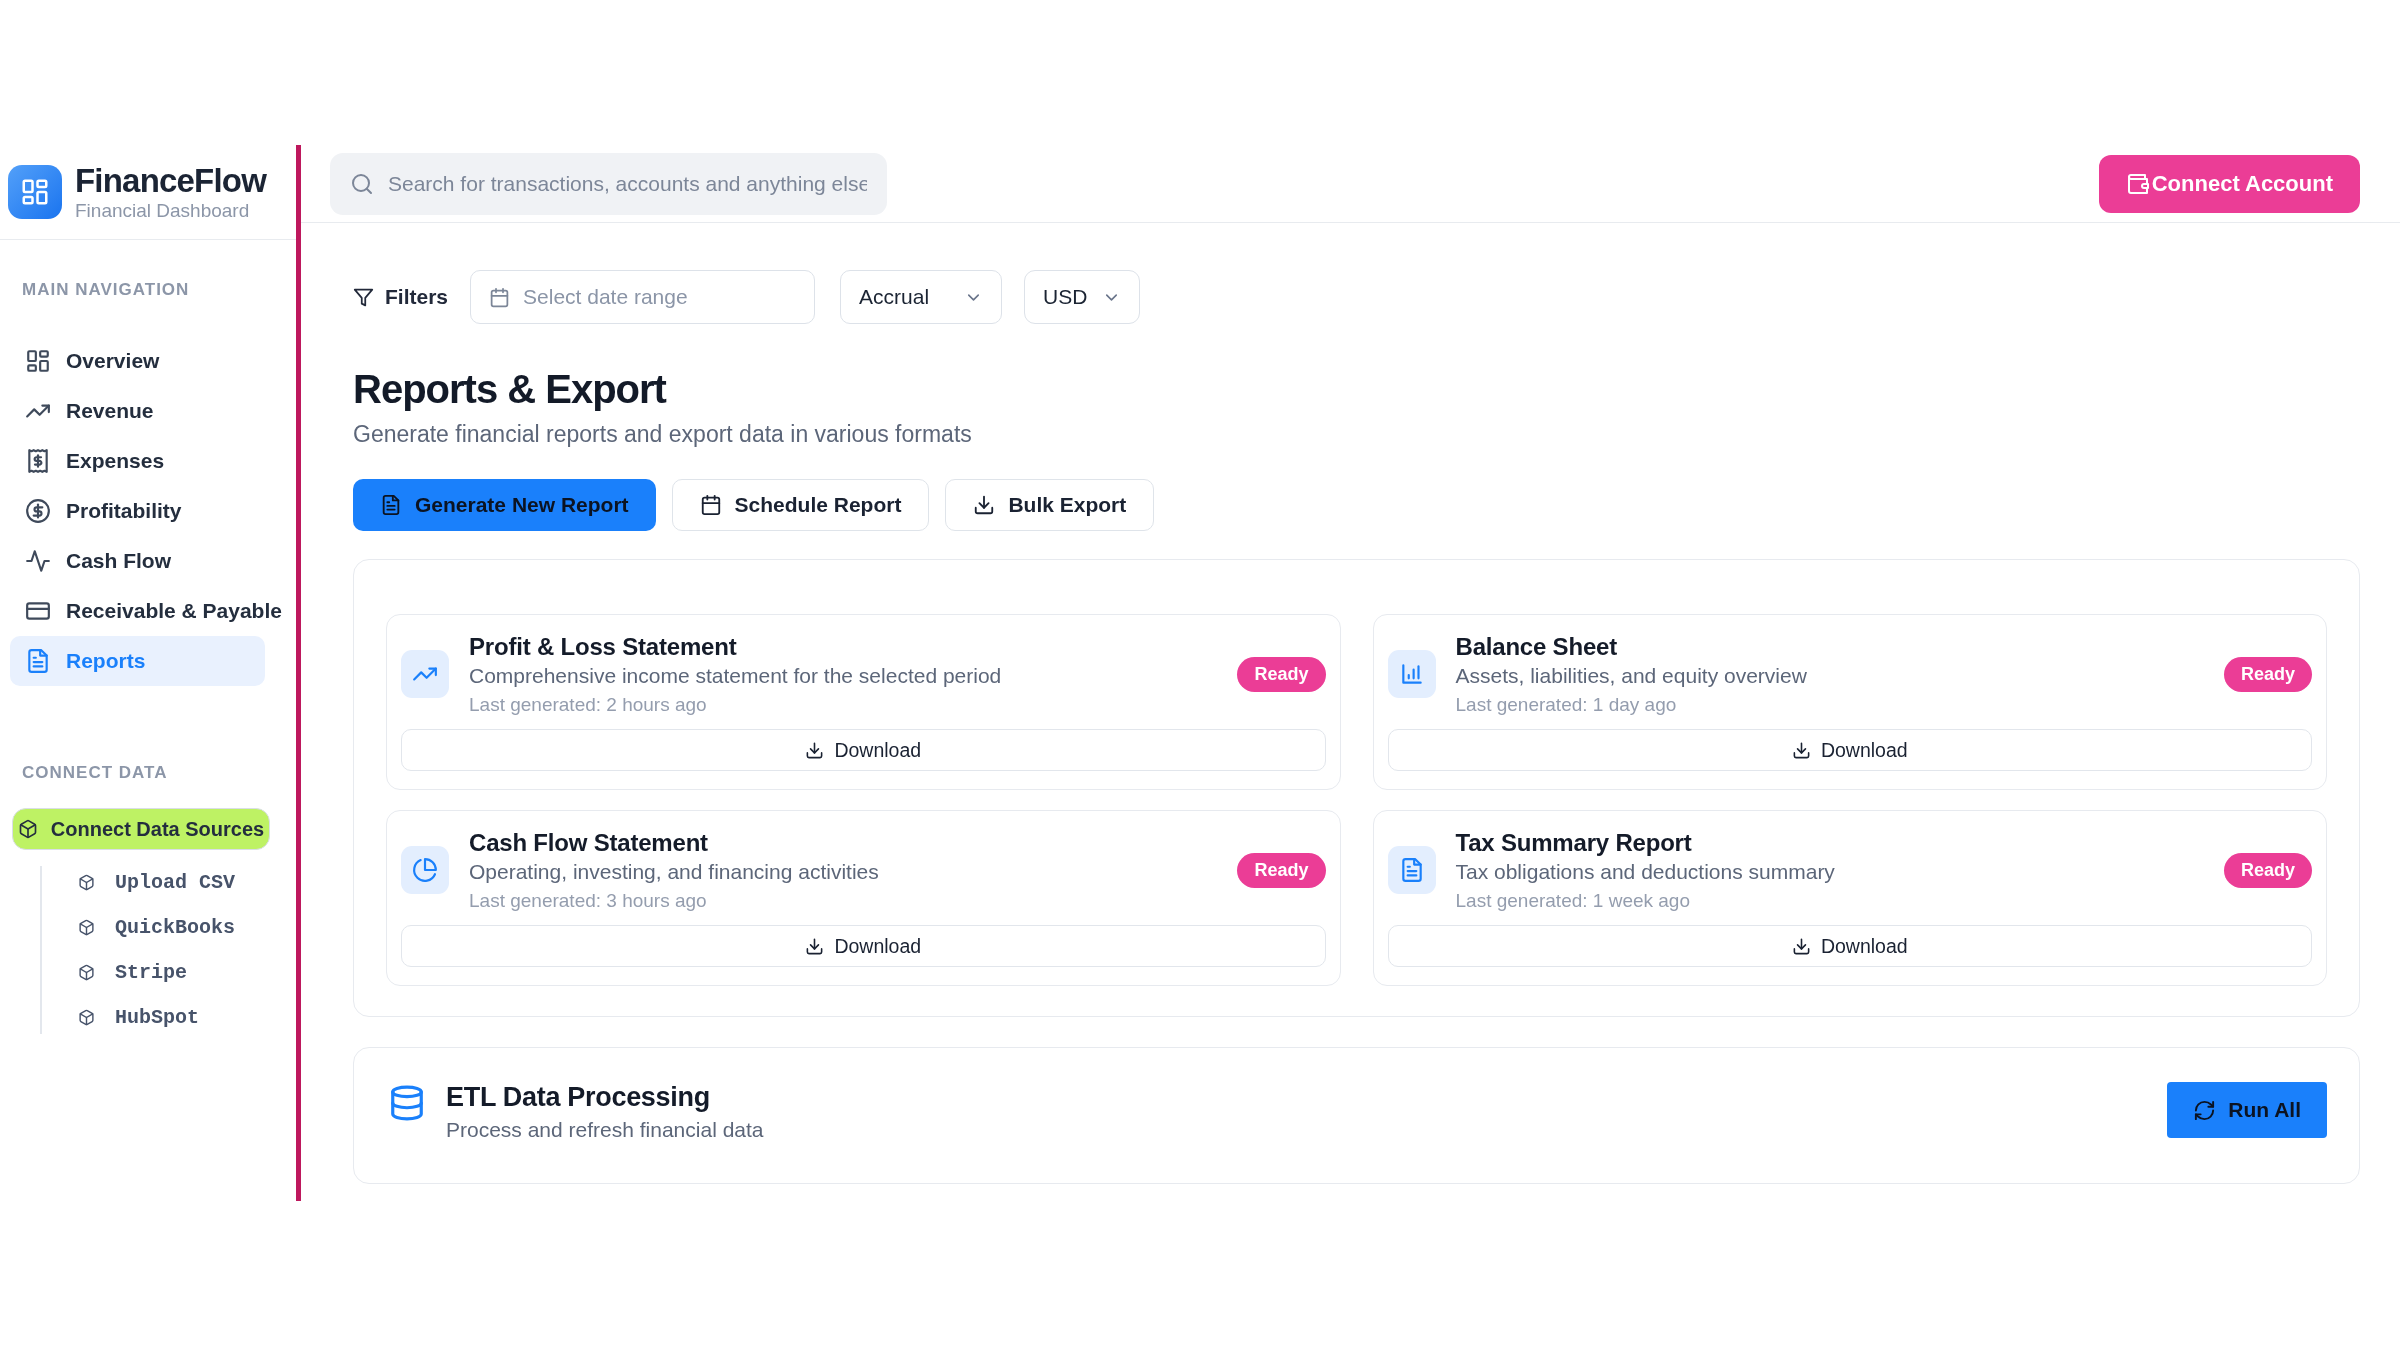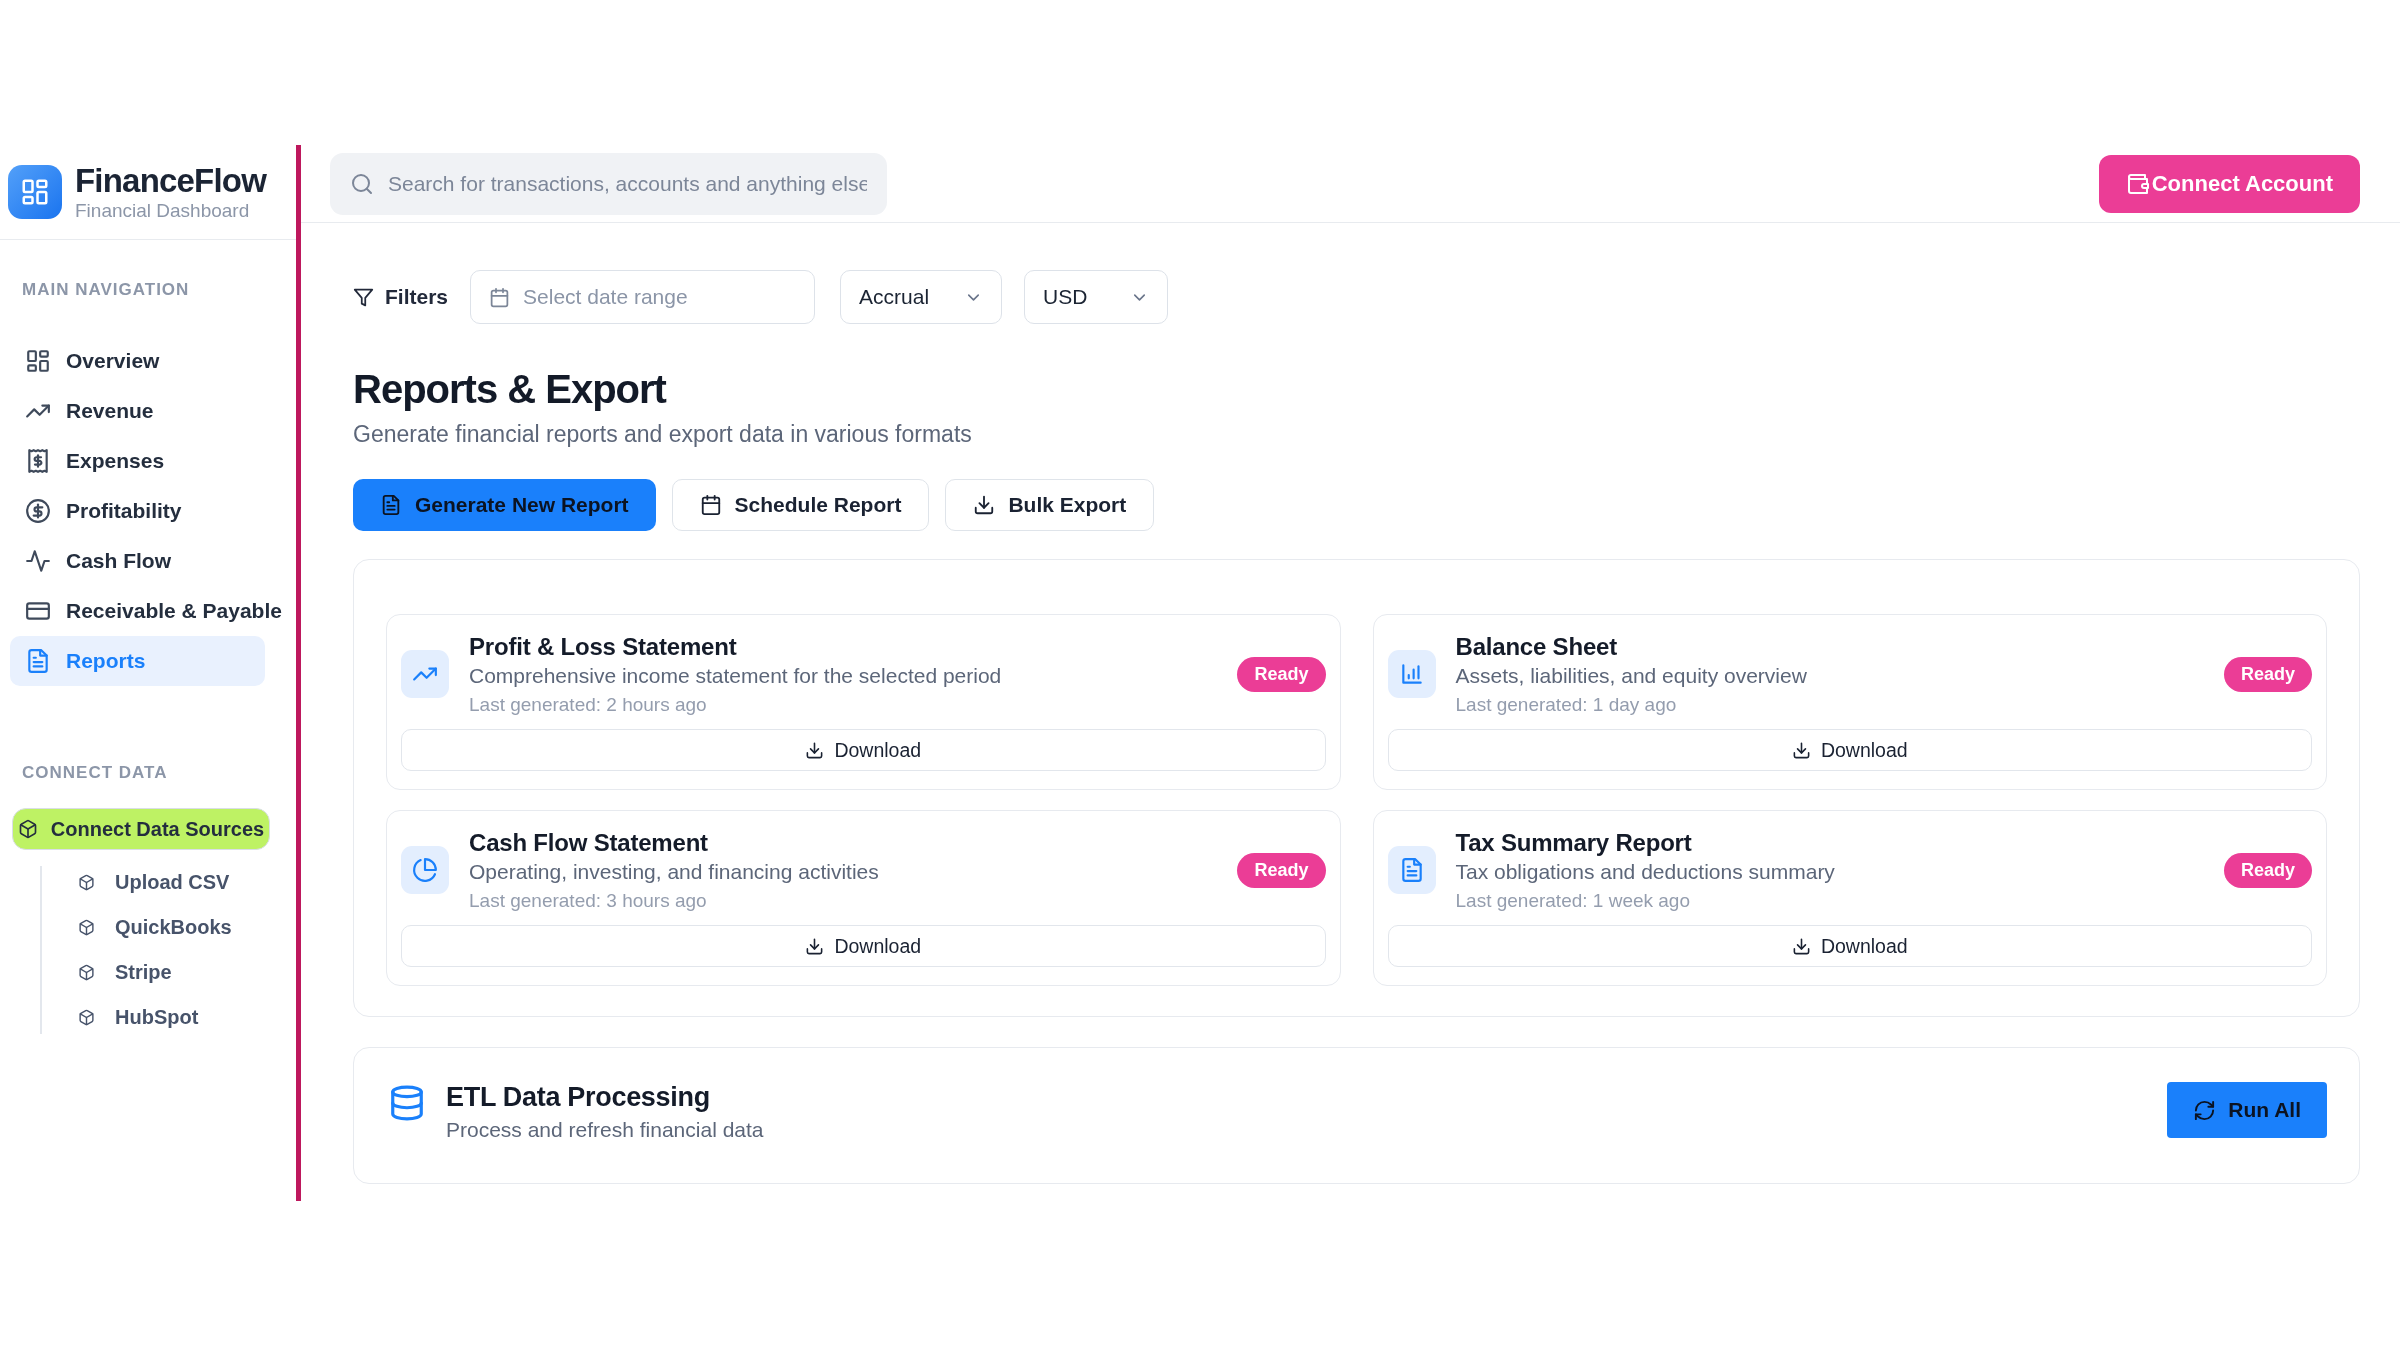--- a/index.html
+++ b/index.html
@@ -20,21 +20,21 @@
   .nav { margin-top: 36px; }
   .nav-item { height: 50px; margin: 0 31px 0 10px; border-radius: 10px; display: flex; align-items: center; gap: 15px; padding-left: 15px; color: #3f4a5b; cursor: pointer; }
   .nav-item .nav-label { font-size: 21px; font-weight: 600; color: #242e3e; white-space: nowrap; }
   .nav-item.active { background: #e9f1fe; color: #1a80fb; }
   .nav-item.active .nav-label { color: #1a80fb; }
 
   .connect-label { margin-top: 77px; }
   .connect-btn { margin: 25px 0 0 12px; width: 258px; height: 42px; border-radius: 14px; border: 1.5px solid #d9dee6; background: #bef264;
     display: flex; align-items: center; justify-content: center; gap: 13px; color: #4a5568; cursor: pointer; }
   .connect-btn span { font-size: 20px; font-weight: 600; color: #242e3e; }
-  .sources { margin-top: 10px; position: relative; }
+  .sources { margin-top: 10px; position: relative; font-family: Liberation Mono, monospace; }
   .sources::before { content: ""; position: absolute; left: 40px; top: 6px; bottom: 6px; width: 1.5px; background: #e3e7ed; }
   .source-item { height: 45px; display: flex; align-items: center; gap: 20px; padding-left: 78px; color: #5c6679; cursor: pointer; }
   .source-item span { font-size: 20px; font-weight: 600; color: #47536a; }
 
   
   .main { flex: 1; height: 100%; }
   .topbar { height: 78px; border-bottom: 1px solid #e8ebef; display: flex; align-items: center; justify-content: space-between; padding: 0 40px 0 29px; }
   .search-wrap { position: relative; width: 557px; height: 62px; }
   .search-wrap .sicon { position: absolute; left: 20px; top: 19px; color: #7c8698; }
   .search-input { width: 100%; height: 100%; border: none; outline: none; background: #f0f2f5; border-radius: 13px; padding: 0 20px 0 58px; font-size: 21px; font-family: inherit; color: #242e3e; }
@@ -47,21 +47,21 @@
   .filters-head { display: flex; align-items: center; gap: 11px; color: #3f4a5b; }
   .filters-head span { font-size: 21px; font-weight: 600; color: #22293a; }
   .field { height: 54px; border: 1.5px solid #dde2e9; border-radius: 10px; background: #fff; display: flex; align-items: center; padding: 0 18px; }
   .date-field { width: 345px; margin-left: 22px; gap: 13px; color: #7c8698; }
   .date-input { border: none; outline: none; background: transparent; flex: 1; min-width: 0; font-size: 21px; font-family: inherit; color: #242e3e; }
   .date-input::placeholder { color: #8b95a7; }
   .select { justify-content: space-between; cursor: pointer; }
   .select .sel-val { font-size: 21px; color: #1b2433; }
   .select .chev { color: #69748a; }
   .basis-select { width: 162px; margin-left: 25px; }
-  .currency-select { width: 144px; margin-left: 22px; }
+  .currency-select { width: 116px; margin-left: 22px; border-radius: 11px; }
 
   .page-title { margin-top: 42px; font-size: 40px; font-weight: bold; letter-spacing: -1px; color: #131a28; line-height: 46px; }
   .page-subtitle { margin-top: 9px; font-size: 23px; color: #5c6679; line-height: 27px; }
 
   .actions-row { margin-top: 31px; display: flex; gap: 16px; }
   .btn { height: 52px; border-radius: 10px; display: flex; align-items: center; gap: 13px; padding: 0 27px; font-size: 21px; font-weight: 600; font-family: inherit; cursor: pointer; }
   .btn-primary { background: #1a80fb; border: none; color: #0b1322; }
   .btn-ghost { background: #fff; border: 1.5px solid #dfe4ea; color: #1a2232; }
 
   .panel { margin-top: 28px; border: 1.5px solid #e7eaef; border-radius: 16px; background: #fff; }

